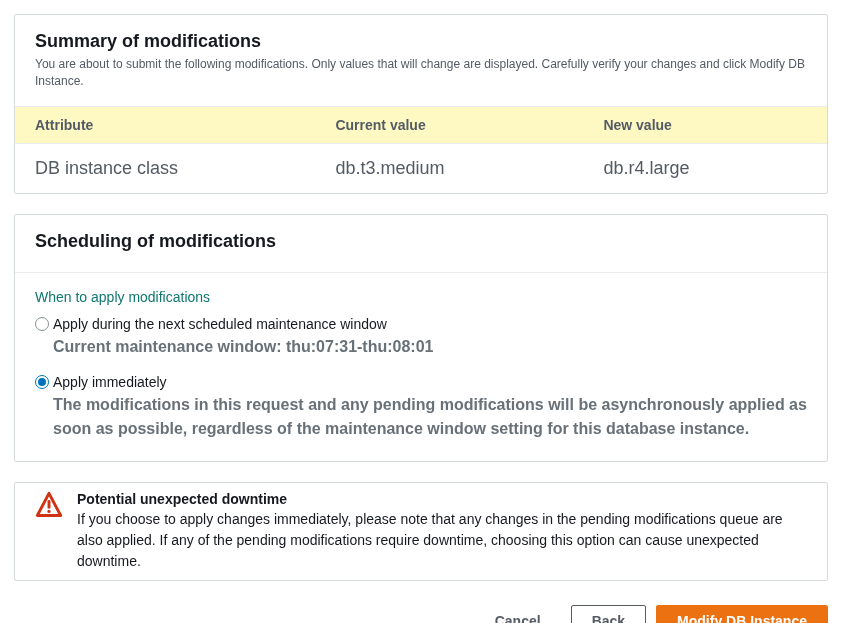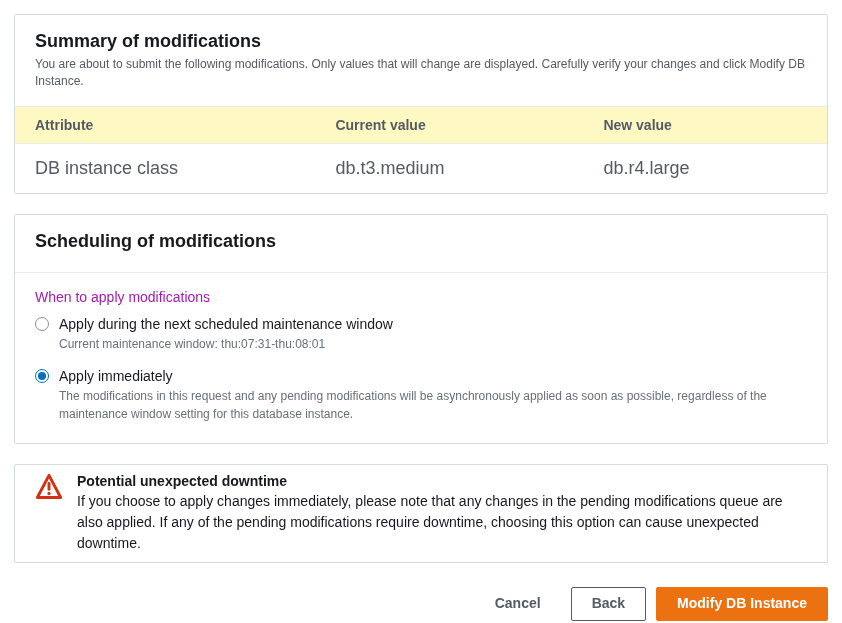--- a/index.html
+++ b/index.html
@@ -70,32 +70,32 @@
       width: 33%;
     }
     .panel-body {
       padding: 16px 20px 20px 20px;
     }
     .divider {
       border-top: 1px solid #eaeded;
     }
     .field-label {
       font-size: 14px;
-      color: #a21caf;
+      color: #0f766e;
       margin-bottom: 10px;
     }
     .radio-group {
       display: flex;
       flex-direction: column;
       gap: 14px;
     }
     .radio-row {
       display: flex;
       align-items: flex-start;
-      gap: 10px;
+      gap: 4px;
     }
     .radio {
       width: 14px;
       height: 14px;
       border-radius: 50%;
       border: 1px solid #879196;
       background: #fff;
       margin-top: 2px;
       flex-shrink: 0;
       cursor: pointer;
@@ -117,23 +117,24 @@
     .radio-content {
       flex: 1;
     }
     .radio-title {
       font-size: 14px;
       color: #16191f;
       line-height: 1.3;
       margin-bottom: 2px;
     }
     .radio-desc {
-      font-size: 12px;
+      font-size: 16px;
       color: #687078;
       line-height: 1.5;
+      font-weight: bold;
     }
     .alert {
       border: 1px solid #d5dbdb;
       border-radius: 2px;
       padding: 8px 20px;
       display: flex;
       gap: 14px;
       align-items: flex-start;
       margin-bottom: 24px;
     }

